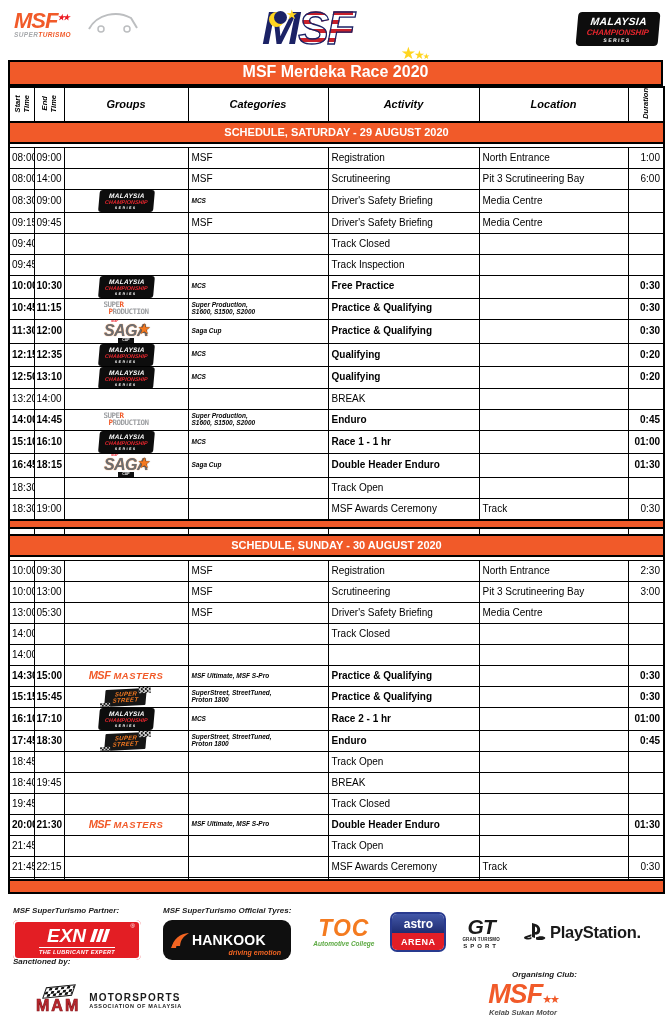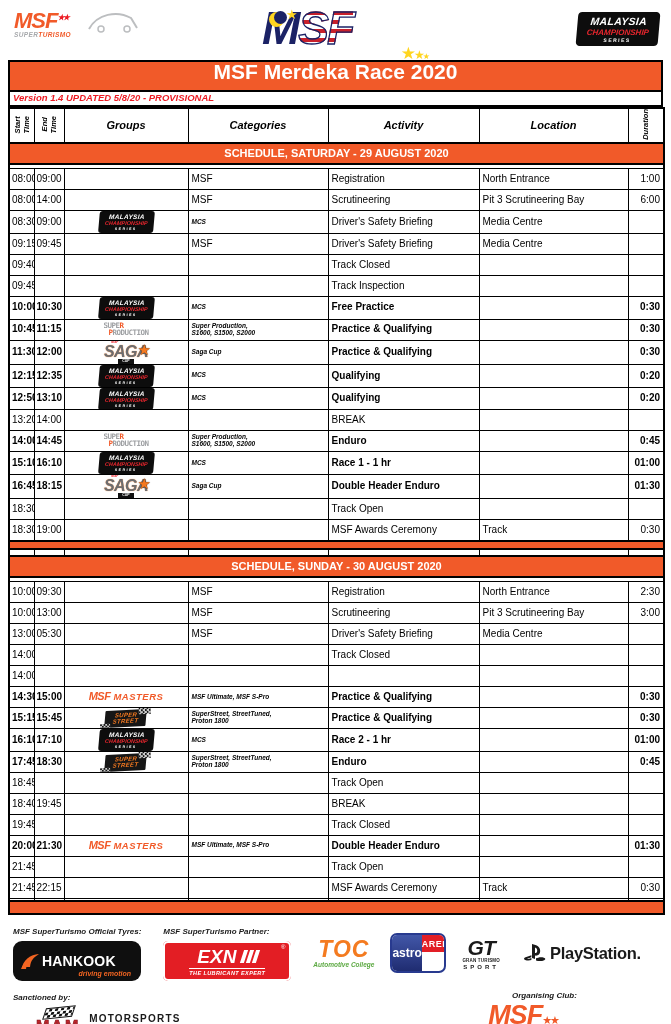--- a/index.html
+++ b/index.html
@@ -26,21 +26,21 @@
 .mb-stars .s1{font-size:17px}.mb-stars .s2{font-size:12px}.mb-stars .s3{font-size:8px}
 
 .lg-mcs{display:inline-flex;flex-direction:column;align-items:center;background:#0d0d0d;border-radius:3px;transform:skewX(-5deg);line-height:1.2;padding:1.5px 6px;vertical-align:middle}
 .lm1{color:#fff;font-weight:700;font-style:italic;font-size:6.5px;letter-spacing:.3px}
 .lm2{color:#E8262D;font-weight:700;font-style:italic;font-size:5.5px}
 .lm3{color:#fff;font-weight:700;font-size:3.5px;letter-spacing:1.5px}
 .lg-mcs.big{position:absolute;right:12px;top:12px;padding:3px 10px;border-radius:4px}
 .lg-mcs.big .lm1{font-size:10.5px}.lg-mcs.big .lm2{font-size:8px}.lg-mcs.big .lm3{font-size:5px}
 
 
-.title-bar{margin:0 8px;height:32px;background:#F15A29;border:2px solid #000;color:#fff;font-weight:700;font-size:21px;text-align:center;line-height:20px}
+.title-bar{margin:0 8px;height:26px;background:#F15A29;border:2px solid #000;color:#fff;font-weight:700;font-size:16px;text-align:center;line-height:20px}
 .version-bar{margin:0 8px;height:15px;border:2px solid #000;border-top:none;color:#ED1C24;font-style:italic;font-weight:700;font-size:9.5px;line-height:12px;padding-left:3px}
 
 
 table{border-collapse:collapse;margin:0 8px;width:655px;table-layout:fixed;border:2px solid #000}
 td,th{border:1.5px solid #000;overflow:hidden;vertical-align:middle}
 .head-row th{height:34px;font-style:italic;font-weight:700;font-size:11px;text-align:center}
 .vert{display:inline-block;writing-mode:vertical-rl;transform:rotate(180deg);white-space:pre-line;font:italic 700 7.5px/1.2 "Liberation Sans",sans-serif}
 .sec-head{background:#F15A29;color:#fff;font-weight:700;font-size:11px;text-align:center;height:21px;border:2px solid #000}
 .gap-row td{height:5px}
 .spacer-cells td{height:7px}
@@ -83,30 +83,30 @@
 .exn-box{width:128px;height:40px;background:#E31E24;border-radius:5px;box-shadow:inset 0 0 0 2px #fff;margin-top:5px;display:flex;flex-direction:column;align-items:center;justify-content:center;position:relative;color:#fff}
 .exn-main{display:flex;align-items:center;font-weight:700;font-style:italic;font-size:19px;line-height:1}
 .exn-bars{display:inline-flex;margin-left:3px}
 .exn-bars i{display:inline-block;width:3.5px;height:13px;background:#fff;transform:skewX(-18deg);margin-left:2.5px}
 .exn-reg{position:absolute;top:3px;right:6px;font-size:6px;font-style:normal}
 .exn-tag{font-size:5.5px;font-weight:700;font-style:italic;border-top:1px solid #fff;padding-top:1px;margin-top:2px;letter-spacing:.4px}
 .partners-logos{display:flex;align-items:center;margin-top:6px}
 .toc-logo{text-align:center;line-height:1;margin-right:16px}
 .toc-name{font-weight:700;font-style:italic;font-size:23px;color:#F47B20;letter-spacing:1px}
 .toc-tag{display:block;font-size:6.5px;font-weight:700;font-style:italic;color:#5CA942;margin-top:1px}
-.astro-logo{width:56px;height:40px;border:2px solid #283A8F;border-radius:7px;overflow:hidden;display:flex;flex-direction:row;margin-right:16px}
+.astro-logo{width:56px;height:40px;border:2px solid #283A8F;border-radius:7px;overflow:hidden;display:flex;flex-direction:column;margin-right:16px}
 .astro-top{flex:1;background:linear-gradient(#4257A8,#1F2C71);color:#fff;font-weight:700;font-size:12px;display:flex;align-items:center;justify-content:center}
 .astro-bot{height:17px;background:#E21E26;color:#fff;font-weight:700;font-size:9px;display:flex;align-items:center;justify-content:center;letter-spacing:.5px}
 .gt-logo{text-align:center;line-height:1;color:#1a1a1a;margin-right:24px}
 .gt-abbr{font-size:21px;font-weight:700;font-style:italic;letter-spacing:-1px}
 .gt-l1{display:block;font-size:4.5px;font-weight:700;letter-spacing:.2px;margin-top:1px}
 .gt-l2{display:block;font-size:6px;font-weight:700;letter-spacing:3px;margin-top:1px}
 .ps-logo{display:flex;align-items:center}
 .ps-text{font-size:16.5px;font-weight:700;color:#1a1a1a;letter-spacing:-.3px;margin-left:4px}
-.sanctioned-label{position:absolute;left:13px;top:78px}
+.sanctioned-label{position:absolute;left:13px;top:63px}
 .mam{position:absolute;left:36px;top:92px;display:flex;align-items:center}
 .mam-badge{position:relative;padding-top:11px;margin-right:9px}
 .mam-flag{position:absolute;top:0;left:8px;width:30px;height:11px;background:repeating-conic-gradient(#111 0 25%,#fff 0 50%) 0 0/6px 6px;transform:rotate(-6deg) skewX(-25deg);border:.5px solid #111}
 .mam-name{font-size:16px;font-weight:700;color:#C1272D;-webkit-text-stroke:.7px #801318;letter-spacing:2px}
 .mam-text{line-height:1.15}
 .mam-l1{display:block;font-size:10px;font-weight:700;letter-spacing:1.2px;color:#1a1a1a}
 .mam-l2{display:block;font-size:5.5px;font-weight:700;letter-spacing:.7px;color:#1a1a1a}
 .org-label{position:absolute;left:512px;top:76px}
 .club{position:absolute;left:468px;top:87px;text-align:center;line-height:1;width:110px}
 .club-name{font-size:27px;font-weight:700;font-style:italic;color:#F15A29;letter-spacing:-1px}
@@ -137,21 +137,20 @@
     </div>
 
     <span class="lg-mcs big">
       <span class="lm1">MALAYSIA</span>
       <span class="lm2">CHAMPIONSHIP</span>
       <span class="lm3">SERIES</span>
     </span>
   </div>
 
   <div class="title-bar">MSF Merdeka Race 2020</div>
-  <div class="version-bar">Version 1.4 UPDATED 5/8/20 - PROVISIONAL</div>
 
   <table id="schedule-table">
       <colgroup>
         <col style="width:25px">
         <col style="width:30px">
         <col style="width:124px">
         <col style="width:140px">
         <col style="width:151px">
         <col style="width:149px">
         <col style="width:36px">
@@ -525,43 +524,43 @@
         </tr>
         <tr class="bar-row tall">
           <td colspan="7"></td>
         </tr>
       </tbody>
     </table>
 
   <div class="footer">
     <div class="sponsor-row">
       <div class="sp-group">
-        <div class="f-label">MSF SuperTurismo Official Tyres:</div>
-        <div class="hk-box">
-          <svg width="20" height="20" viewBox="0 0 20 20" style="margin-right:2px">
-            <path d="M2 16 C5 6 14 3 19 3 C13 7 11 9 10 16 Z" fill="#F26522"></path>
-            <path d="M1 18 C3 13 6 11 9 10 C7 13 6.5 15 6 18 Z" fill="#F26522"></path>
-          </svg>
-          <span class="hk-name">Hankook</span>
-          <span class="hk-tag">driving emotion</span>
-        </div>
-      </div>
-      <div class="sp-group">
         <div class="f-label">MSF SuperTurismo Partner:</div>
         <div class="exn-box">
           <span class="exn-reg">®</span>
           <span class="exn-main">
               <span>EXN</span>
               <span class="exn-bars">
                 <i></i>
                 <i></i>
                 <i></i>
               </span>
             </span>
           <span class="exn-tag">THE LUBRICANT EXPERT</span>
+        </div>
+      </div>
+      <div class="sp-group">
+        <div class="f-label">MSF SuperTurismo Official Tyres:</div>
+        <div class="hk-box">
+          <svg width="20" height="20" viewBox="0 0 20 20" style="margin-right:2px">
+            <path d="M2 16 C5 6 14 3 19 3 C13 7 11 9 10 16 Z" fill="#F26522"></path>
+            <path d="M1 18 C3 13 6 11 9 10 C7 13 6.5 15 6 18 Z" fill="#F26522"></path>
+          </svg>
+          <span class="hk-name">Hankook</span>
+          <span class="hk-tag">driving emotion</span>
         </div>
       </div>
       <div class="sp-group" style="margin-right:0">
         <div class="partners-logos">
           <div class="toc-logo">
             <span class="toc-name">TOC</span>
             <span class="toc-tag">Automotive College</span>
           </div>
           <div class="astro-logo">
             <span class="astro-top">astro</span>

